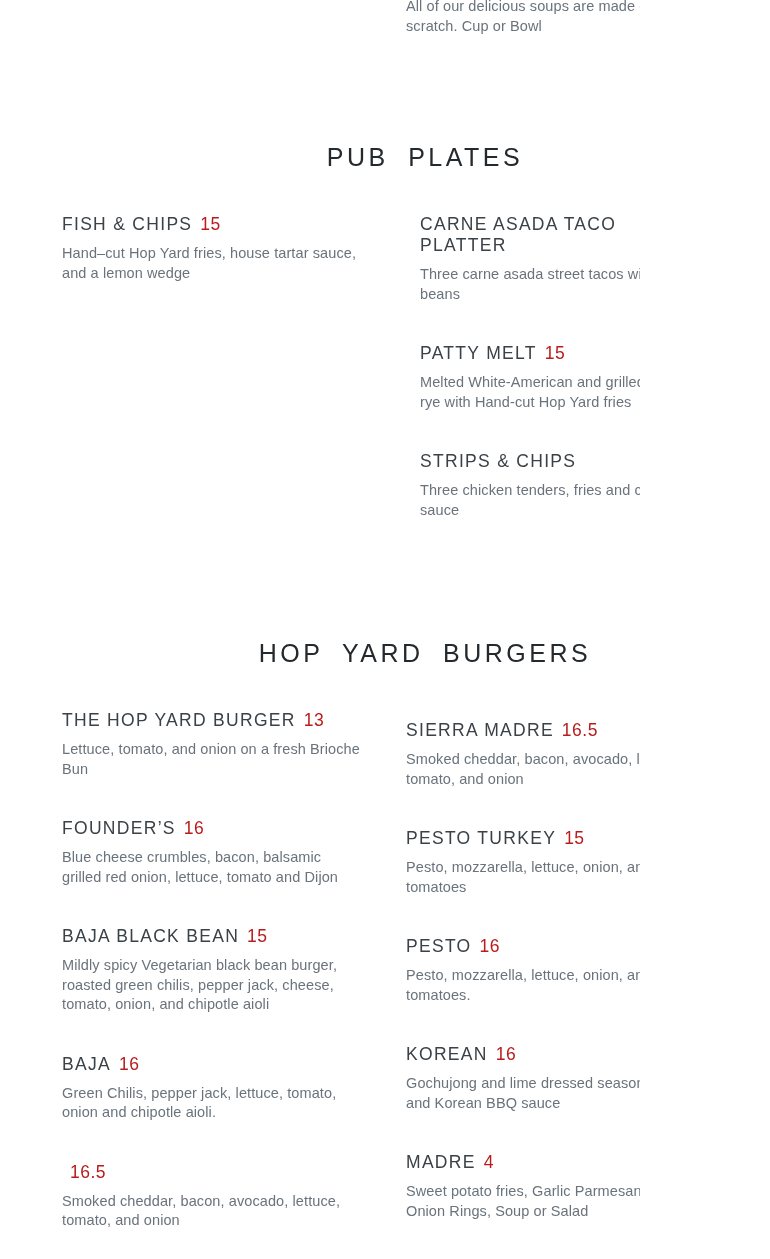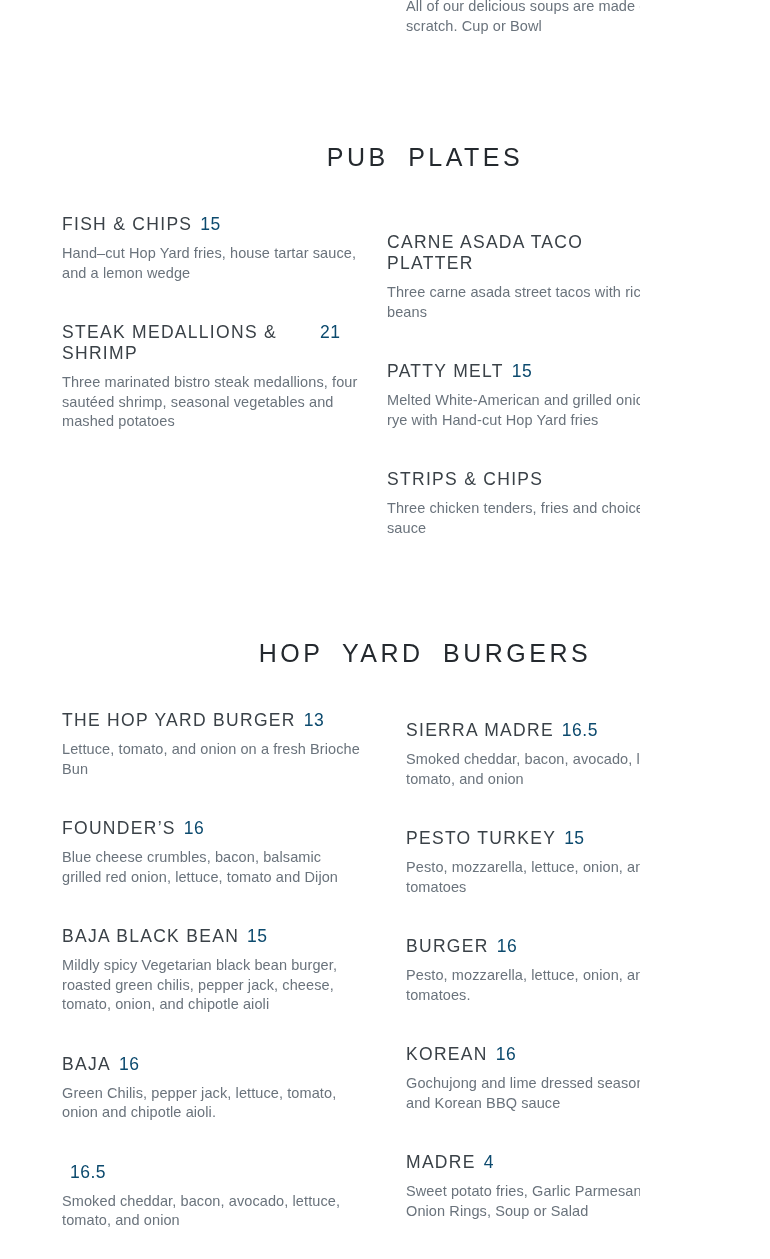--- a/index.html
+++ b/index.html
@@ -34,41 +34,41 @@
     font-weight:400;
     margin-left:40px;
   }
   .heading-1 { top:142px; }
   .heading-2 { top:638px; }
   .col {
     position:absolute;
     width:301px;
   }
   .s1-left  { top:214px; left:62px;  }
-  .s1-right { top:214px; left:387px;margin-top:18px; }
+  .s1-right { top:214px; left:420px; }
   .s2-left  { top:710px; left:62px;  }
   .s2-right { top:720px; left:406px; }
   .item { margin-bottom:39px; }
   .item-head {
     display:flex;
     align-items:flex-start;
   }
   .item-name {
     font-size:17.5px;
     line-height:21px;
     letter-spacing:1.3px;
     color:#3a4147;
     font-weight:400;
     max-width:250px;
   }
   .item-price {
     font-size:17.5px;
     line-height:21px;
     letter-spacing:0.5px;
-    color:#0c4a6e;
+    color:#b91c1c;
     font-weight:400;
     white-space:nowrap;
     margin-left:8px;
   }
   .item-desc { margin-top:9px; }
 </style>
 </head>
 <body>
 
 <div class="page">
@@ -77,27 +77,20 @@
 
   <div class="section-title heading-1">PUB PLATES</div>
 
   <div class="col s1-left">
     <div class="item">
       <div class="item-head">
         <span class="item-name">FISH &amp; CHIPS</span>
         <span class="item-price">15</span>
       </div>
       <div class="item-desc desc">Hand–cut Hop Yard fries, house tartar sauce, and a lemon wedge</div>
-    </div>
-    <div class="item">
-      <div class="item-head">
-        <span class="item-name">STEAK MEDALLIONS &amp; SHRIMP</span>
-        <span class="item-price">21</span>
-      </div>
-      <div class="item-desc desc">Three marinated bistro steak medallions, four sautéed shrimp, seasonal vegetables and mashed potatoes</div>
     </div>
   </div>
 
   <div class="col s1-right">
     <div class="item">
       <div class="item-head">
         <span class="item-name">CARNE ASADA TACO PLATTER</span>
         <span class="item-price">15</span>
       </div>
       <div class="item-desc desc">Three carne asada street tacos with rice and beans</div>
@@ -167,21 +160,21 @@
     </div>
     <div class="item">
       <div class="item-head">
         <span class="item-name">PESTO TURKEY</span>
         <span class="item-price">15</span>
       </div>
       <div class="item-desc desc">Pesto, mozzarella, lettuce, onion, and roasted tomatoes</div>
     </div>
     <div class="item">
       <div class="item-head">
-        <span class="item-name">BURGER</span>
+        <span class="item-name">PESTO</span>
         <span class="item-price">16</span>
       </div>
       <div class="item-desc desc">Pesto, mozzarella, lettuce, onion, and roasted tomatoes.</div>
     </div>
     <div class="item">
       <div class="item-head">
         <span class="item-name">KOREAN</span>
         <span class="item-price">16</span>
       </div>
       <div class="item-desc desc">Gochujong and lime dressed seasonal slaw and Korean BBQ sauce</div>

